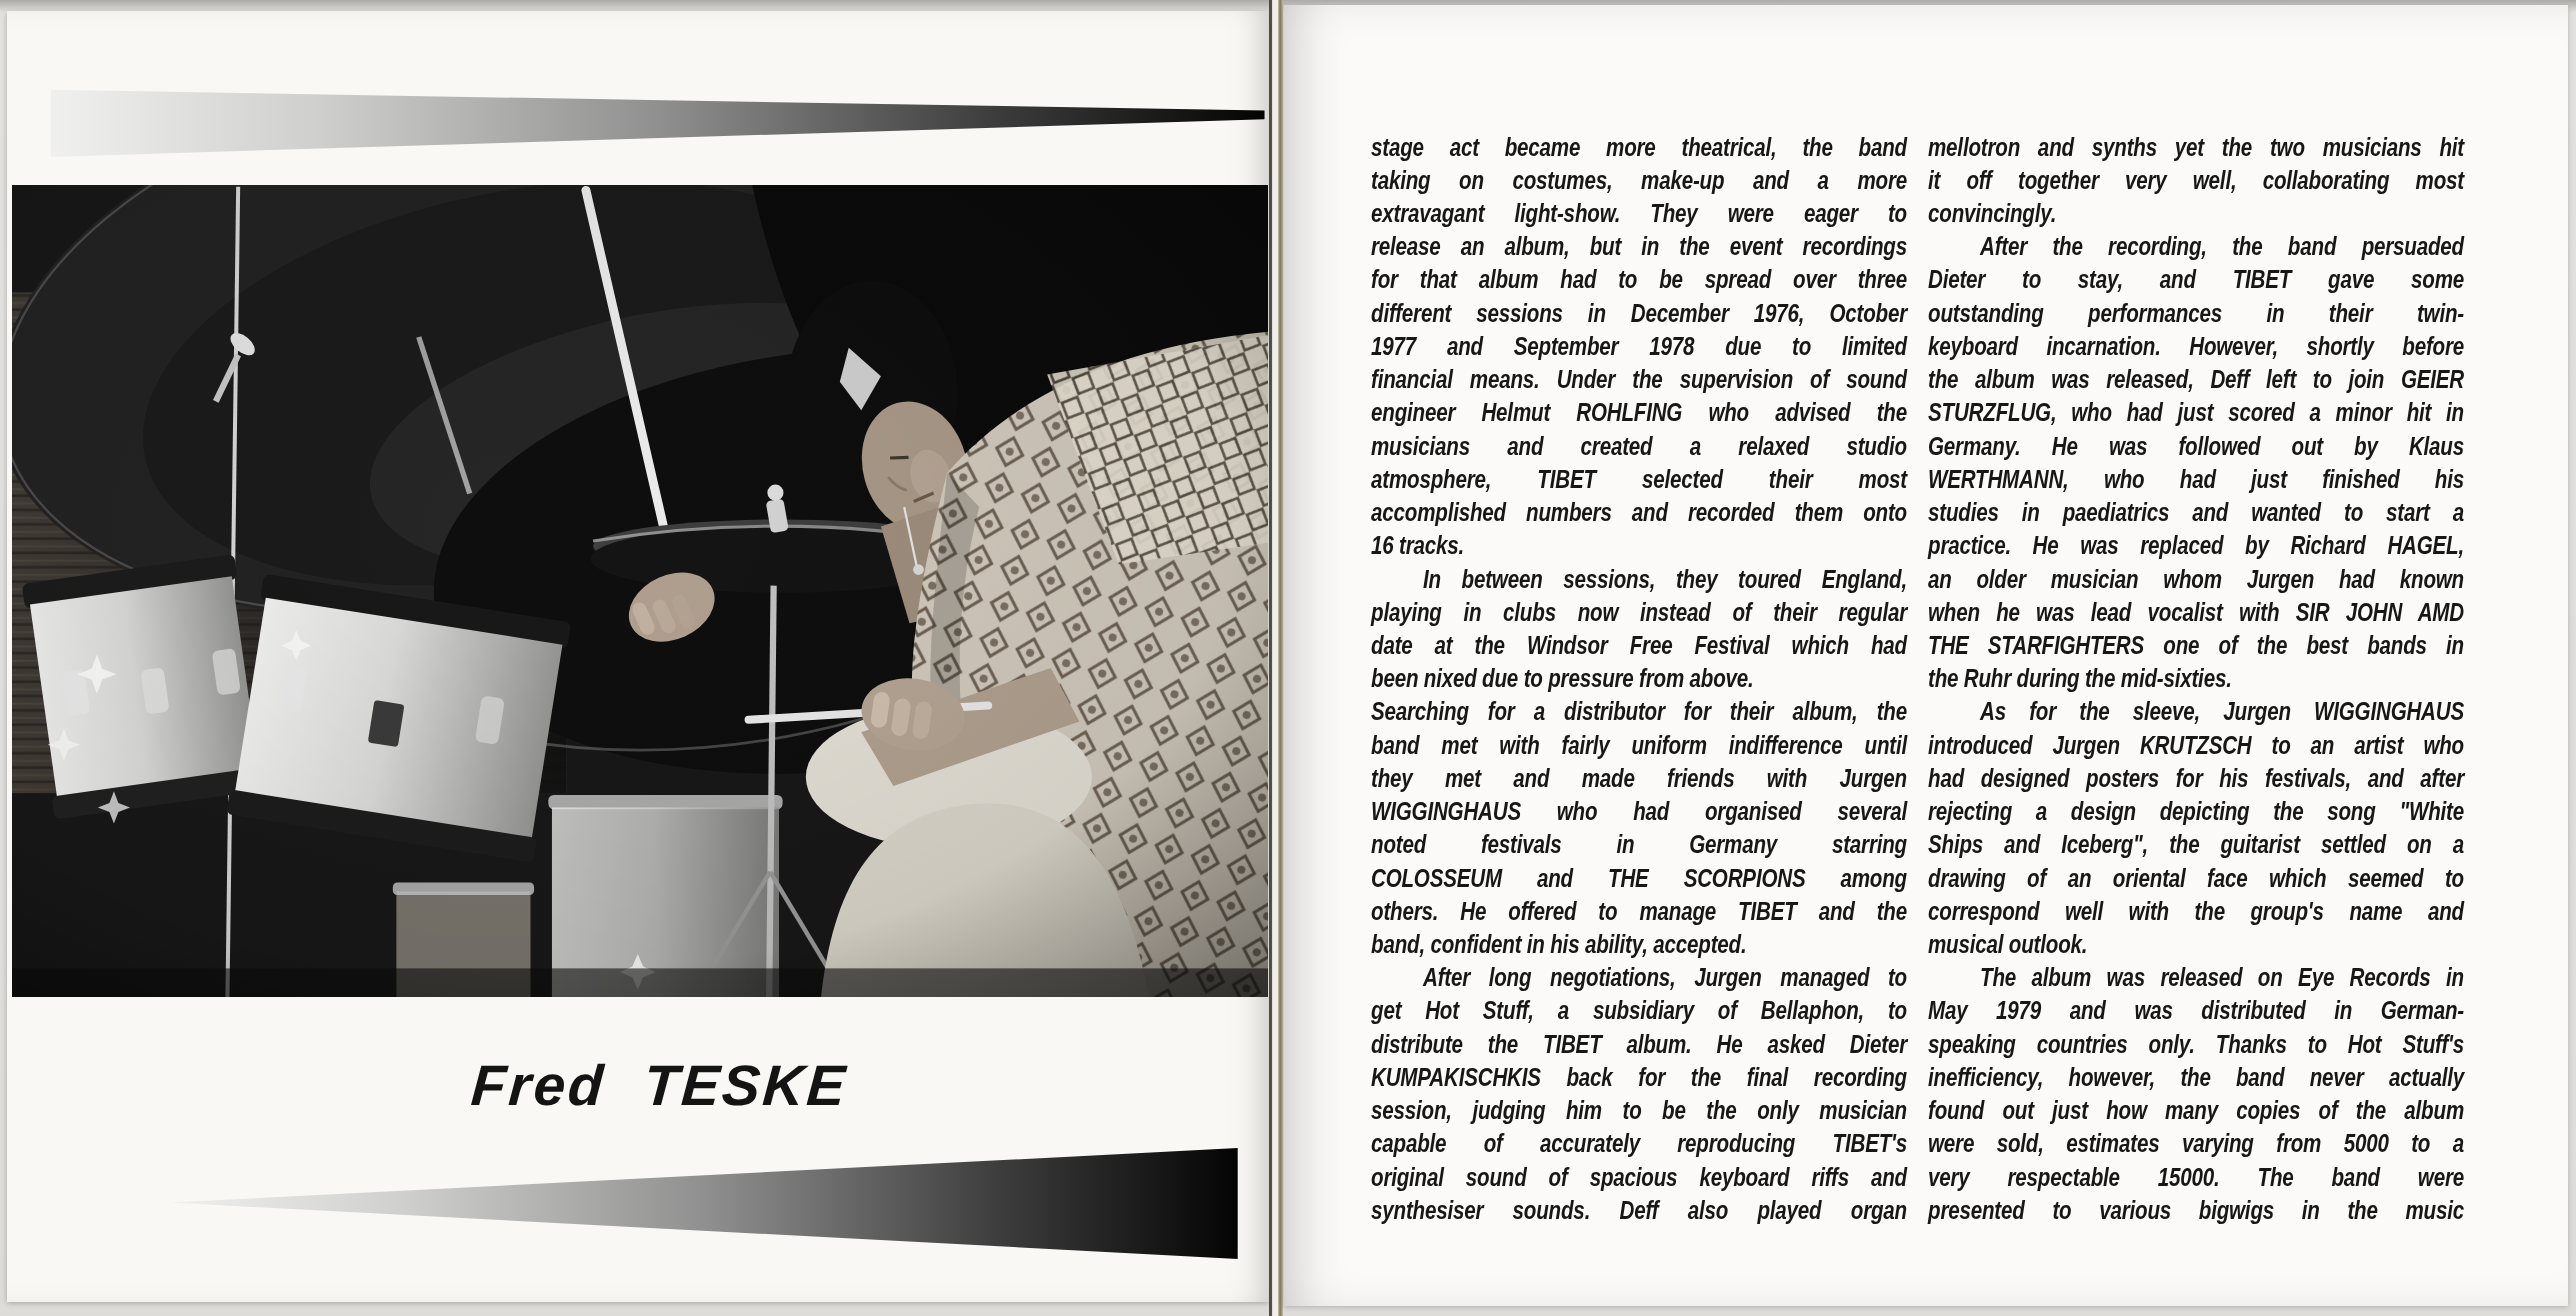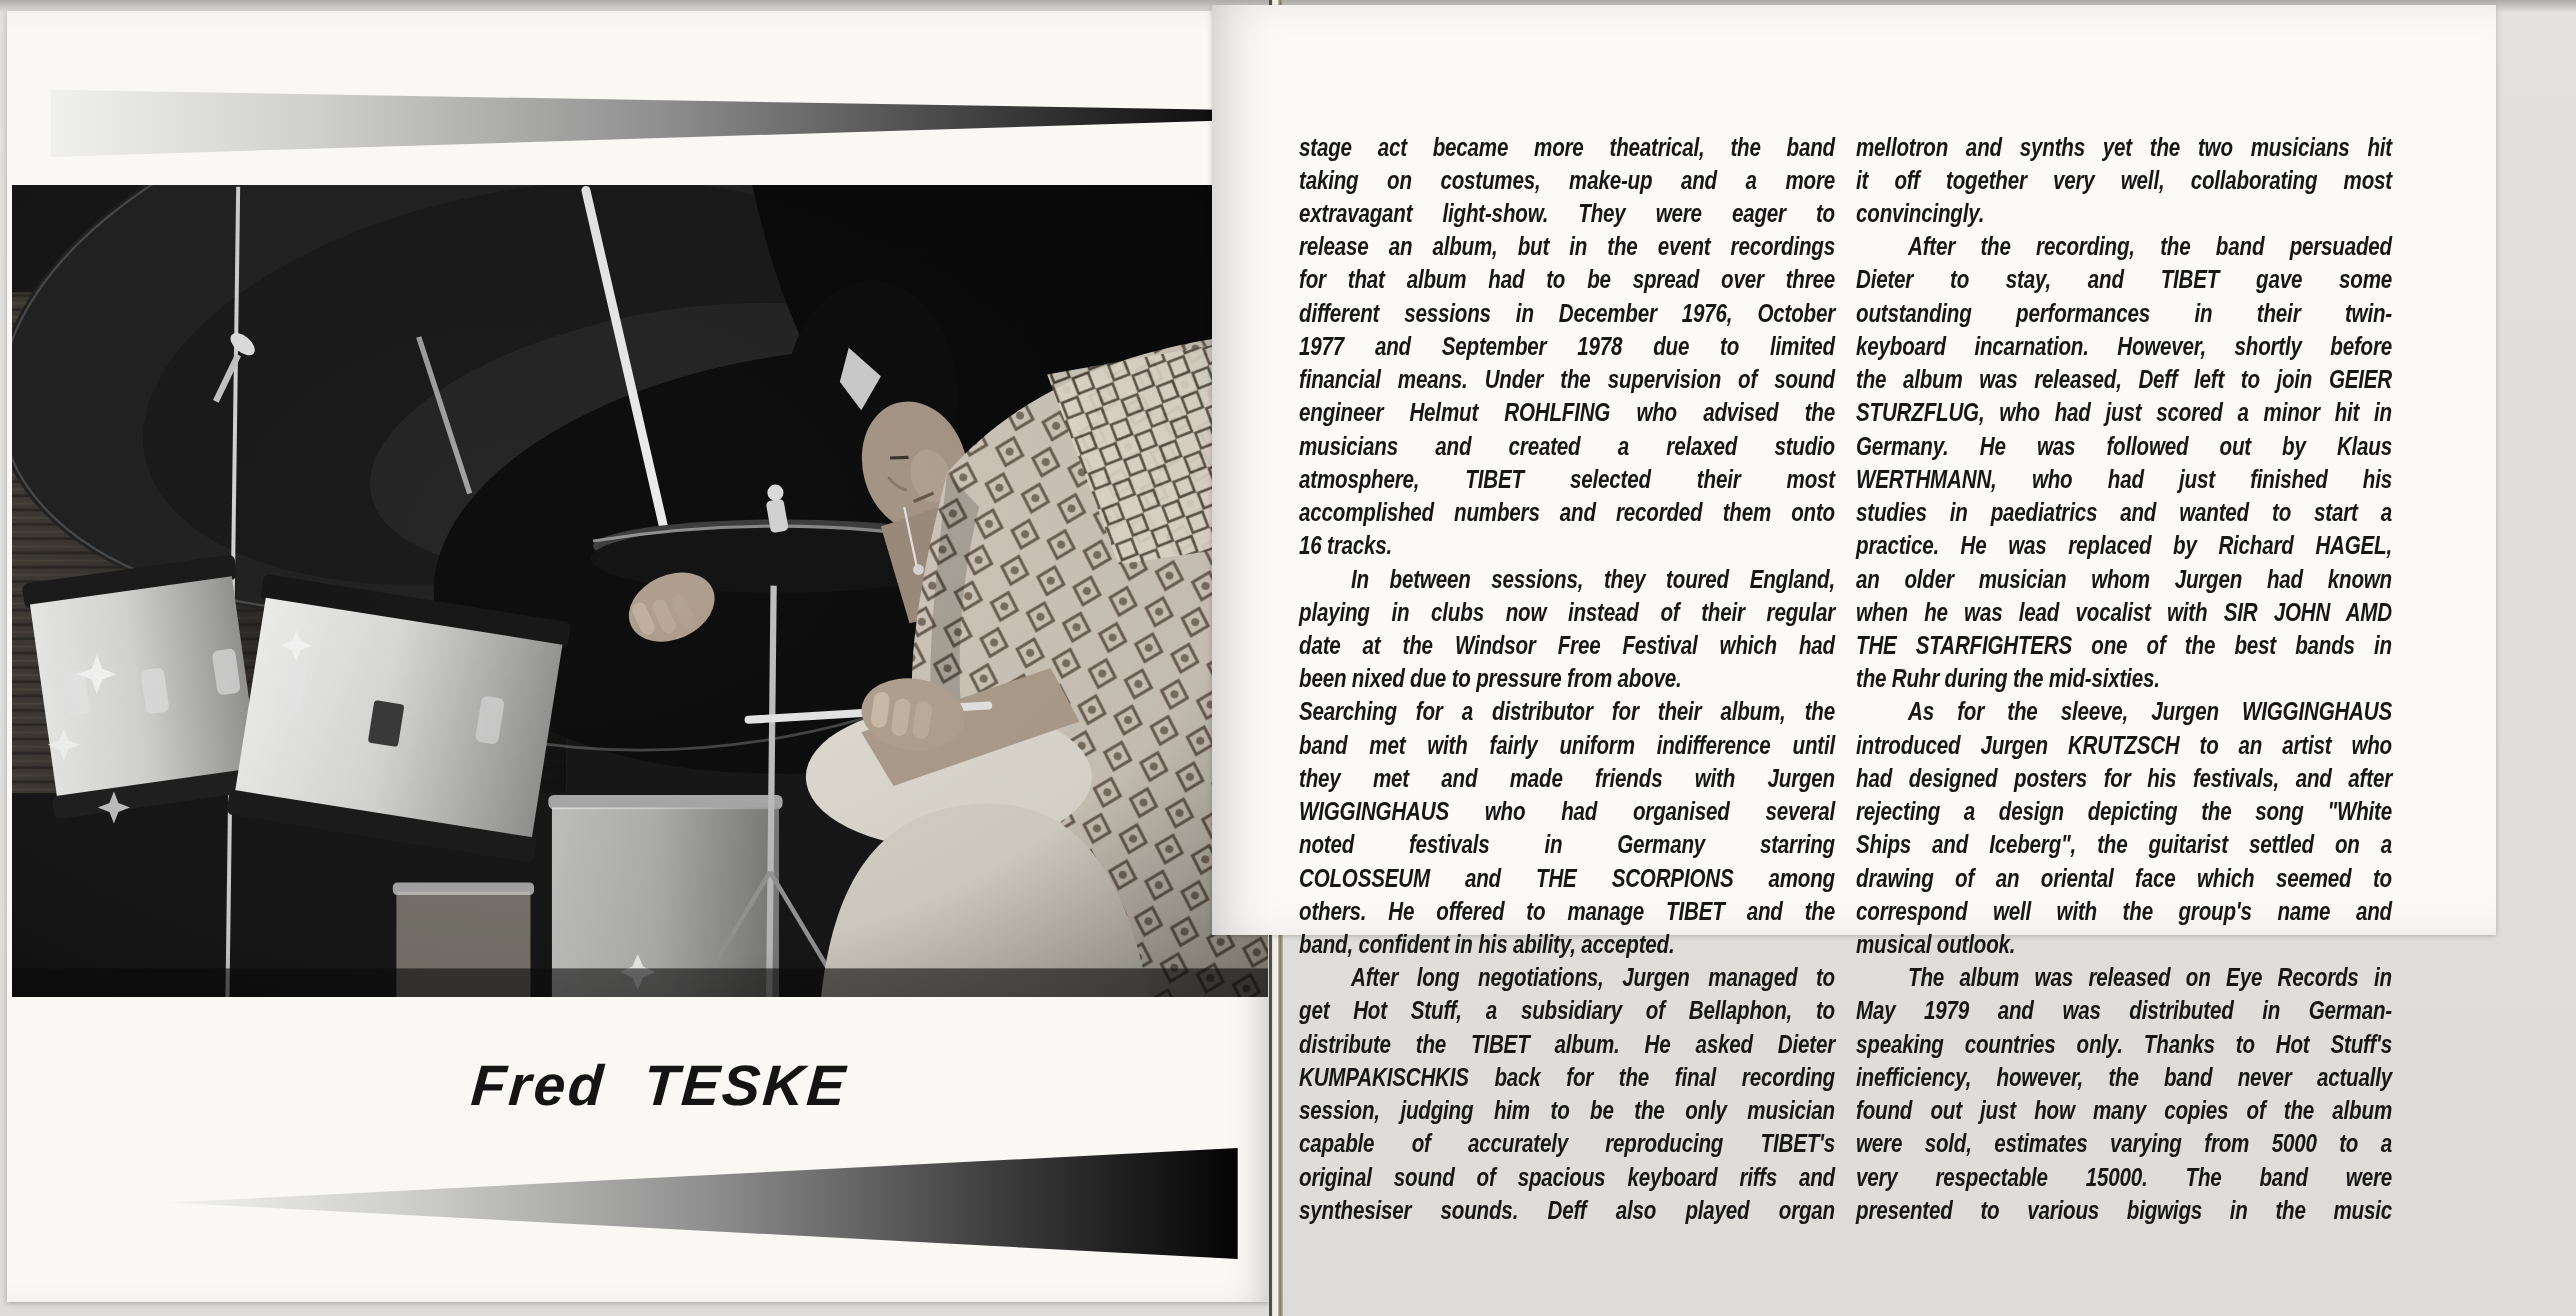--- a/index.html
+++ b/index.html
@@ -1,19 +1,19 @@
 <!DOCTYPE html>
 <html style="font-size:14.3px"><head>
 <meta charset="utf-8">
 <style>
   html,body{margin:0;padding:0;background:#c9c8c4;}
   .scan{position:relative;width:2576px;height:1317px;background:linear-gradient(#abaaa7 0,#e2e1dd 12.5px,#dddcd8 100%);overflow:hidden;font-family:"Liberation Sans",sans-serif;}
   .page{position:absolute;background:#f9f8f5;}
   .page-left{left:7.2px;top:10.7px;width:1262px;height:1291px;box-shadow:inset -23px 0 36px -21.5px rgba(0,0,0,.25), 0 1.8px 5.4px rgba(0,0,0,.25);}
-  .page-right{left:1212px;top:5.4px;width:1284px;height:930px;background:#fbfaf8;box-shadow:inset 30px 0 54px -23px rgba(0,0,0,.22), 0 1.8px 5.4px rgba(0,0,0,.2);}
+  .page-right{left:1284px;top:5.4px;width:1284px;height:1301px;background:#fbfaf8;box-shadow:inset 30px 0 54px -23px rgba(0,0,0,.22), 0 1.8px 5.4px rgba(0,0,0,.2);}
   .spine{position:absolute;left:1269px;top:0;width:14.3px;height:1317px;background:linear-gradient(90deg,#4d493f 0,#55514a 2.7px,#f1efe9 3.6px,#efede7 9px,#9b9077 9.8px,#87805f 11.6px,#c9c4b8 14.3px);}
   .photo{position:absolute;left:4.5px;top:174px;width:1256px;height:812px;background:#161616;}
   .photo svg{display:block;width:100%;height:100%;}
   .deco{position:absolute;left:0;top:0;width:1262px;height:1291px;pointer-events:none;}
   .caption{position:absolute;left:322px;top:1039px;width:661px;text-align:center;font-style:italic;font-weight:700;font-size:57px;line-height:70px;letter-spacing:2.7px;word-spacing:19.7px;color:#141414;transform:skewX(-4deg);}
   .col{position:absolute;top:125px;width:536px;transform:scaleY(1.278);transform-origin:top left;color:#171717;}
   .col-a{left:87px;}
   .col-b{left:644px;}
   .ln{font-style:italic;font-weight:700;font-size:20.6px;line-height:26px;letter-spacing:-0.2px;text-align:justify;text-align-last:justify;white-space:normal;color:#171717;}
   .ln.end{text-align-last:left;}

